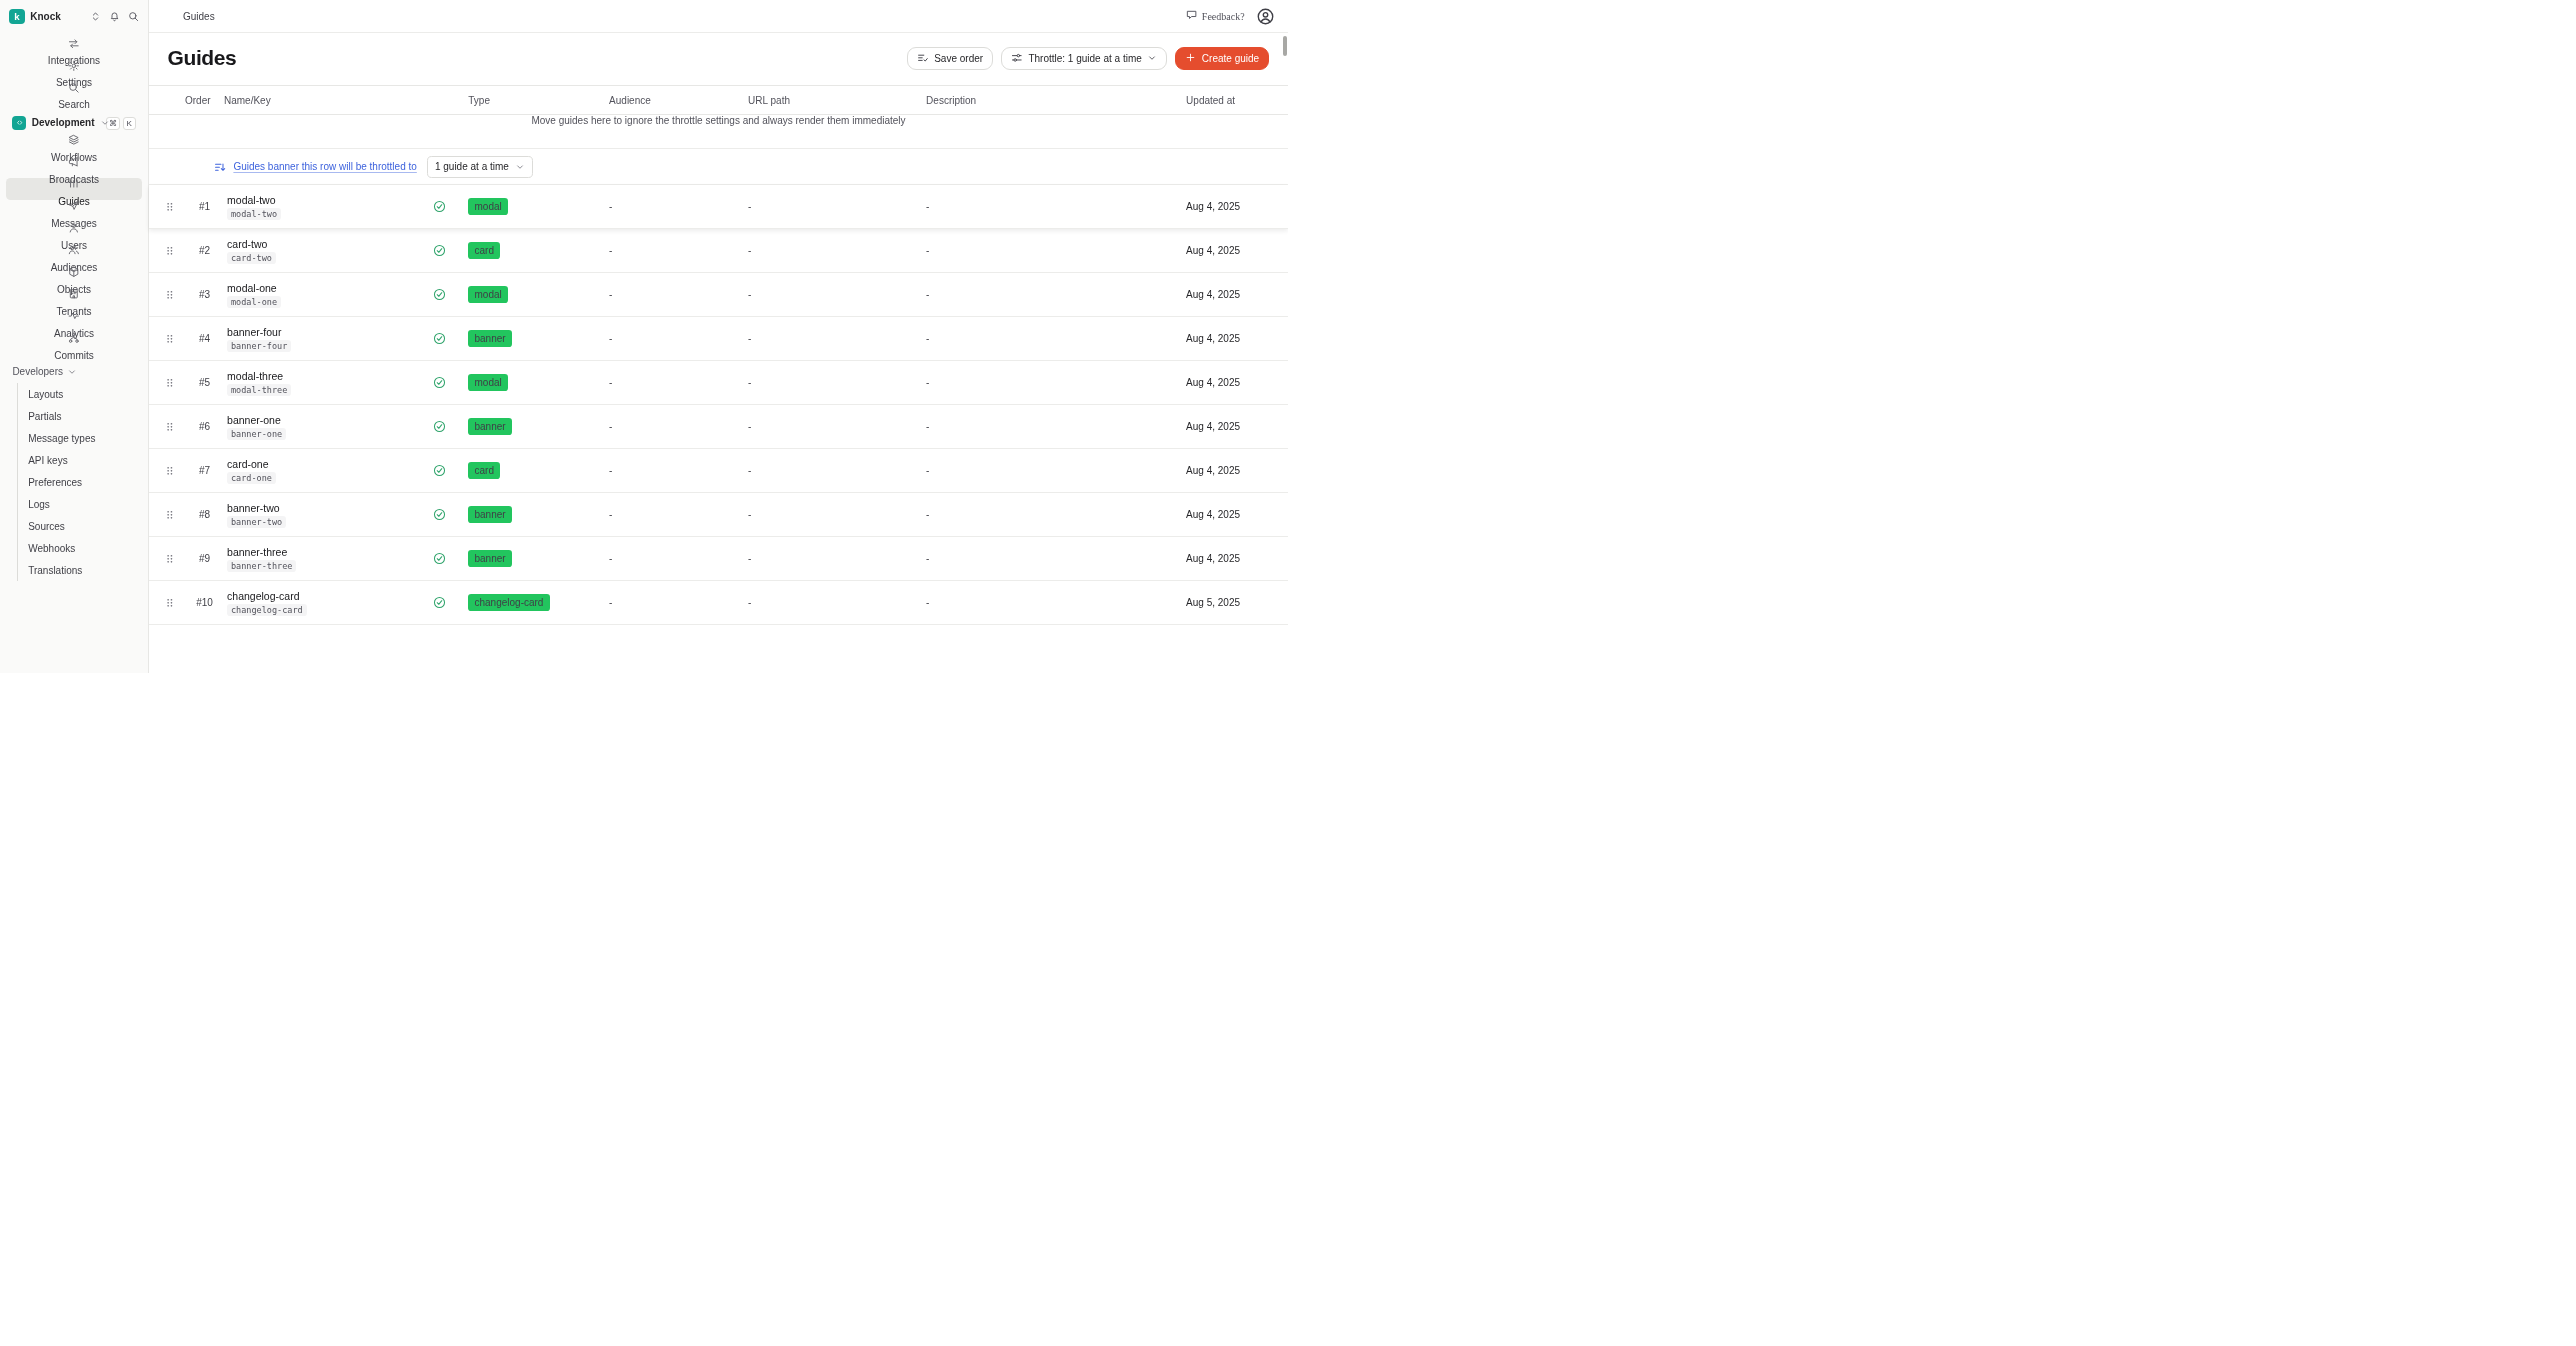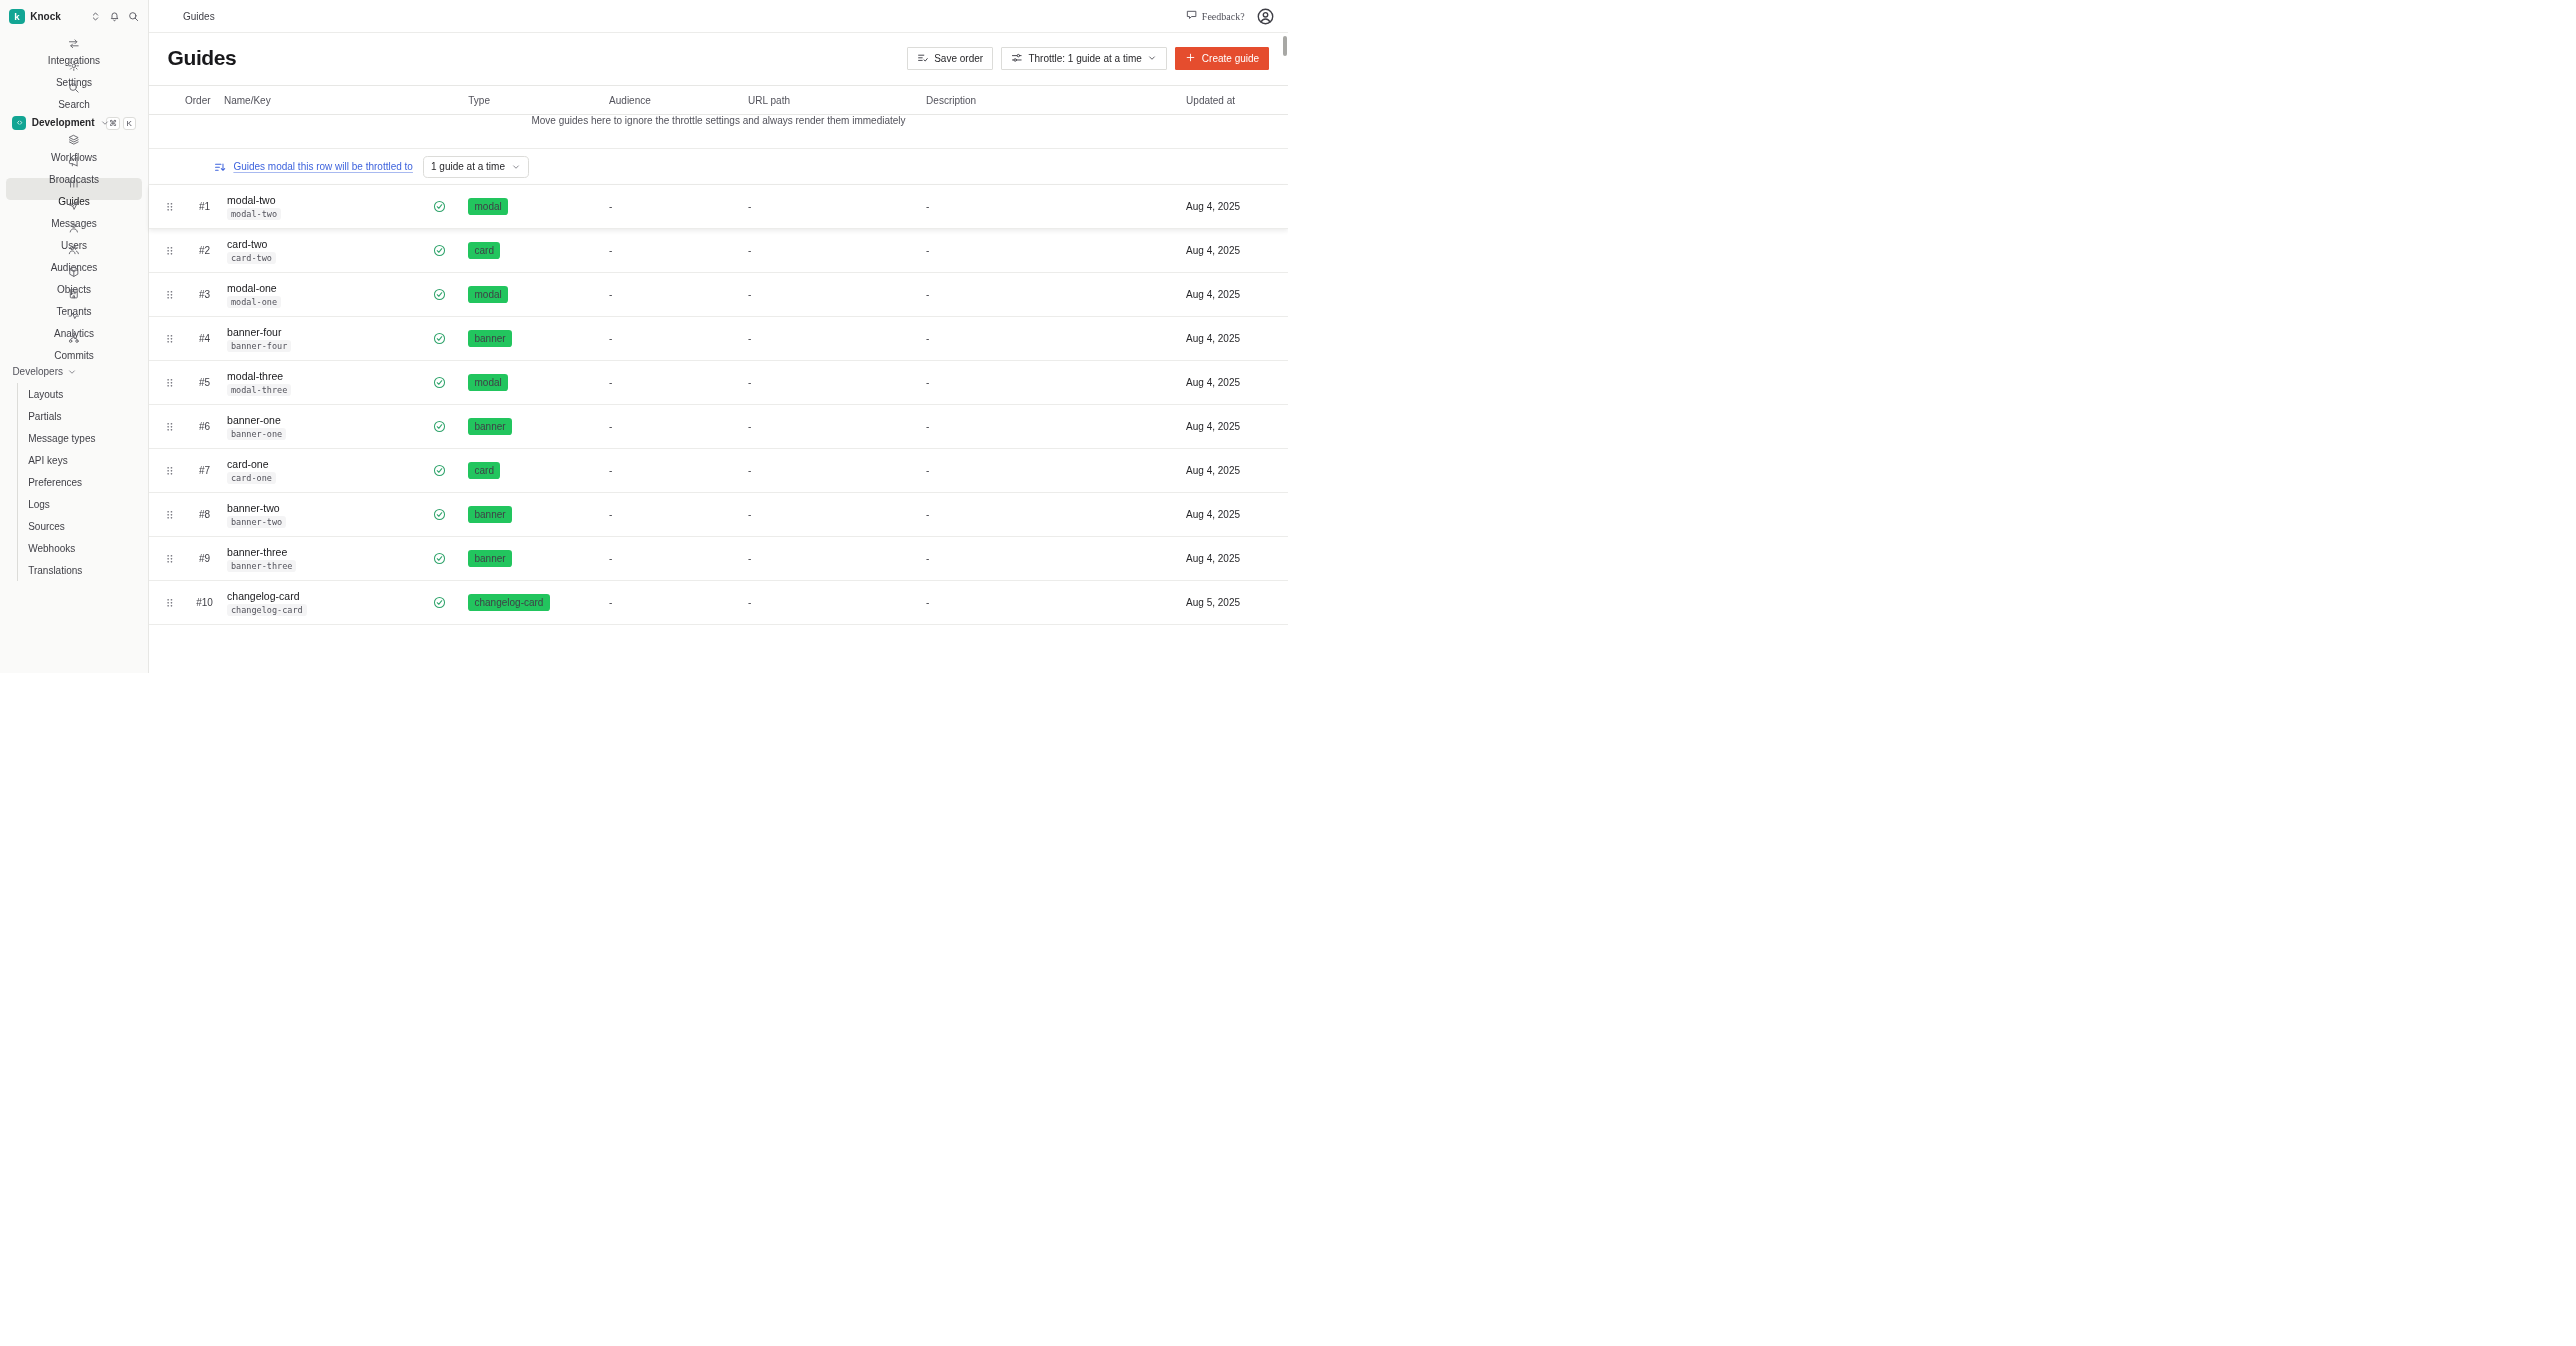--- a/index.html
+++ b/index.html
@@ -34,21 +34,21 @@
   .topbar { height:33px; border-bottom:0.8px solid #ececea; display:flex; align-items:center; justify-content:space-between; padding:0 14px 0 34px; flex-shrink:0; }
   .crumb { font-size:10px; color:#3f3f46; }
   .topbar-right { display:flex; align-items:center; gap:12.4px; color:#3f3f46;font-family:Liberation Serif, serif; }
   .feedback { display:flex; align-items:center; gap:4.6px; font-size:10px; color:#52525b; cursor:default; }
   .avatar { display:flex; color:#3f3f46; }
   .scroll-thumb { position:absolute; right:0.8px; top:36px; width:3.9px; height:20px; background:#a8a8a5; border-radius:2.3px; }
 
   .page-head { display:flex; align-items:center; justify-content:space-between; padding:12.4px 18.6px 14px 18.6px; }
   h1 { font-size:21px; line-height:26px; font-weight:700; color:#18181b; letter-spacing:-0.02em; }
   .actions { display:flex; align-items:center; gap:7.7px; }
-  .btn { height:23px; border:0.8px solid #dcdcd9; background:#fff; border-radius:1px; padding:0 9.3px; font-size:10px; font-weight:500; color:#27272a; display:flex; align-items:center; gap:5.4px; font-family:inherit; cursor:default; }
+  .btn { height:23px; border:0.8px solid #dcdcd9; background:#fff; border-radius:9px; padding:0 9.3px; font-size:10px; font-weight:500; color:#27272a; display:flex; align-items:center; gap:5.4px; font-family:inherit; cursor:default; }
   .btn svg { color:#3f3f46; }
   .btn .chev { display:flex; color:#71717a; }
   .btn.primary { background:#E54D2E; border-color:#E54D2E; color:#fff; }
   .btn.primary svg { color:#fff; }
 
   
   .table { border-top:0.8px solid #e7e7e5; }
   .grid-row { display:grid; grid-template-columns:36px 39px 209px 26px 147px 139px 178px 260px minmax(0,1fr); align-items:center; }
   .thead { height:29px; border-bottom:0.8px solid #e7e7e5; color:#52525b; font-size:10px; }
   .thead .c4, .row .typec { padding-left:9.3px; }
@@ -317,21 +317,21 @@
         </div>
       <div class="hint-row">
         <span>Move guides here to ignore the throttle settings and always render them immediately</span>
       </div>
       <div class="throttle-row">
         <span class="ticon">
             <svg width="12.4" height="12.4" viewBox="0 0 16 16" fill="none" stroke="currentColor" stroke-width="1.3" stroke-linecap="round" stroke-linejoin="round">
               <path d="M2 4.2h7M2 8h5M2 11.8h3.4M11.6 4v8M9.4 9.8l2.2 2.2 2.2-2.2"></path>
             </svg>
           </span>
-        <span class="blue">Guides modal this row will be throttled to</span>
+        <span class="blue">Guides banner this row will be throttled to</span>
         <button class="select-btn">
           <span>1 guide at a time</span>
           <span class="chev">
               <svg width="10" height="10" viewBox="0 0 16 16" fill="none" stroke="currentColor" stroke-width="1.3" stroke-linecap="round" stroke-linejoin="round">
                 <path d="M4.2 6.2L8 10l3.8-3.8"></path>
               </svg>
             </span>
         </button>
       </div>
       <div>

